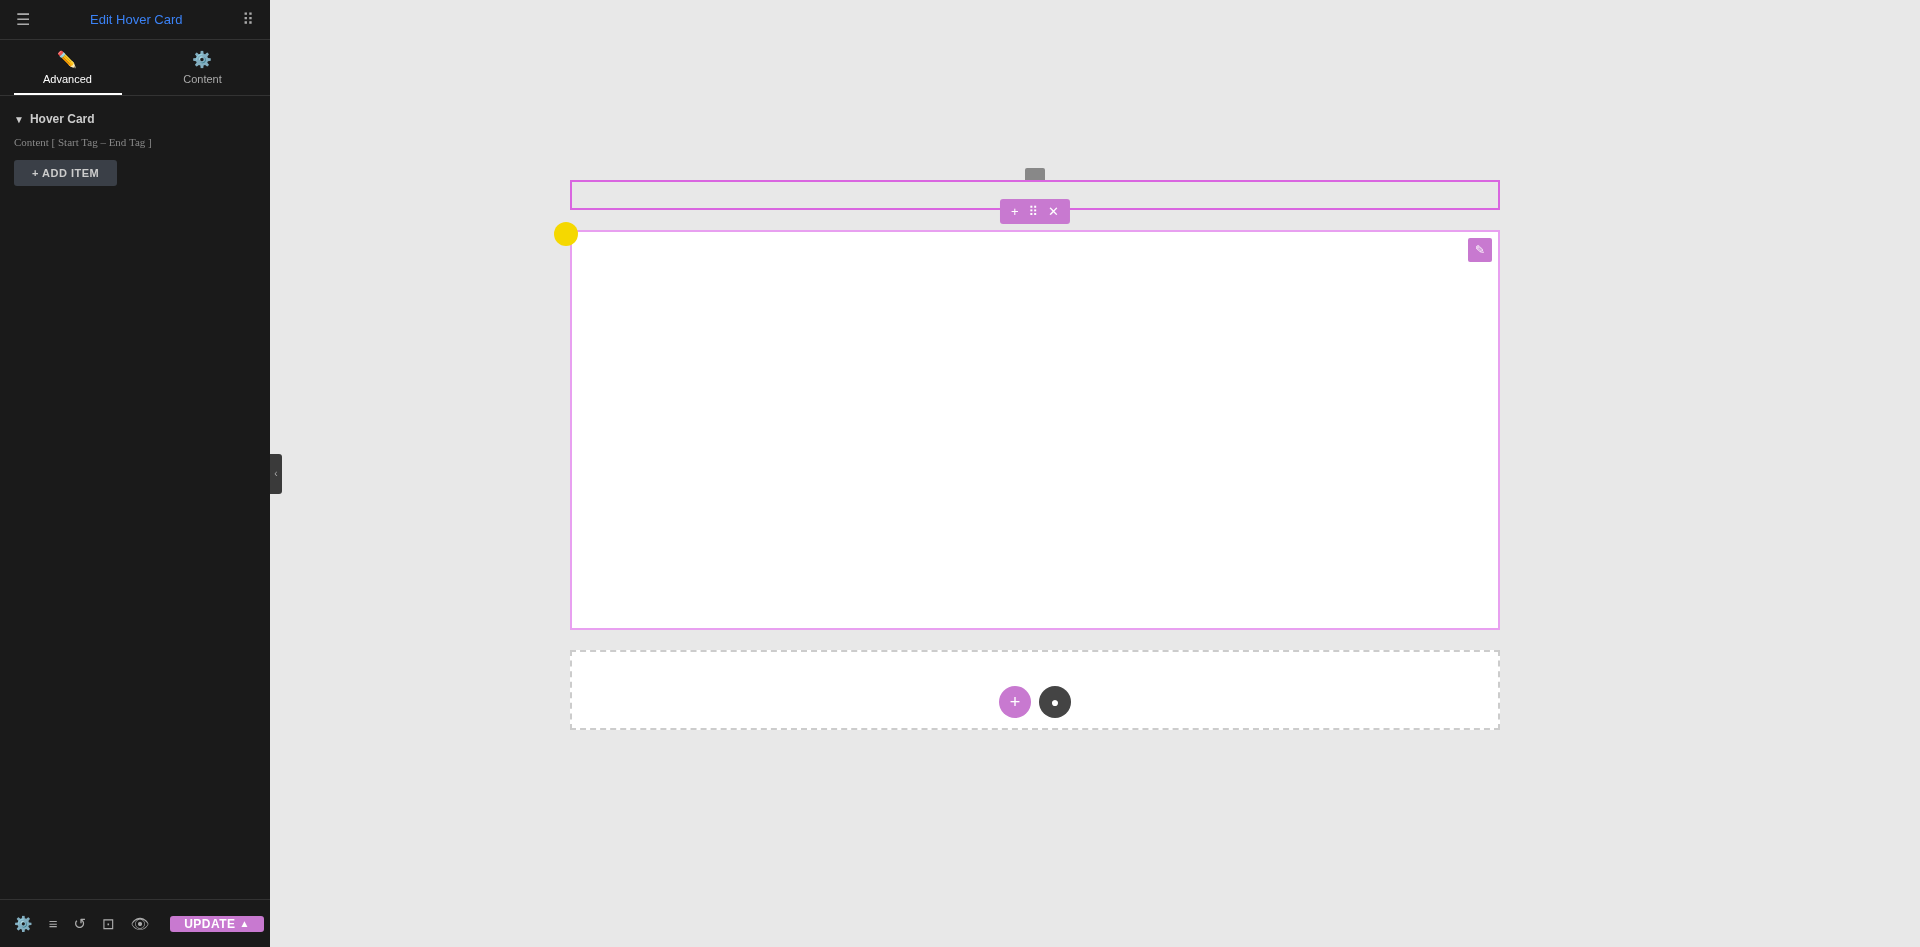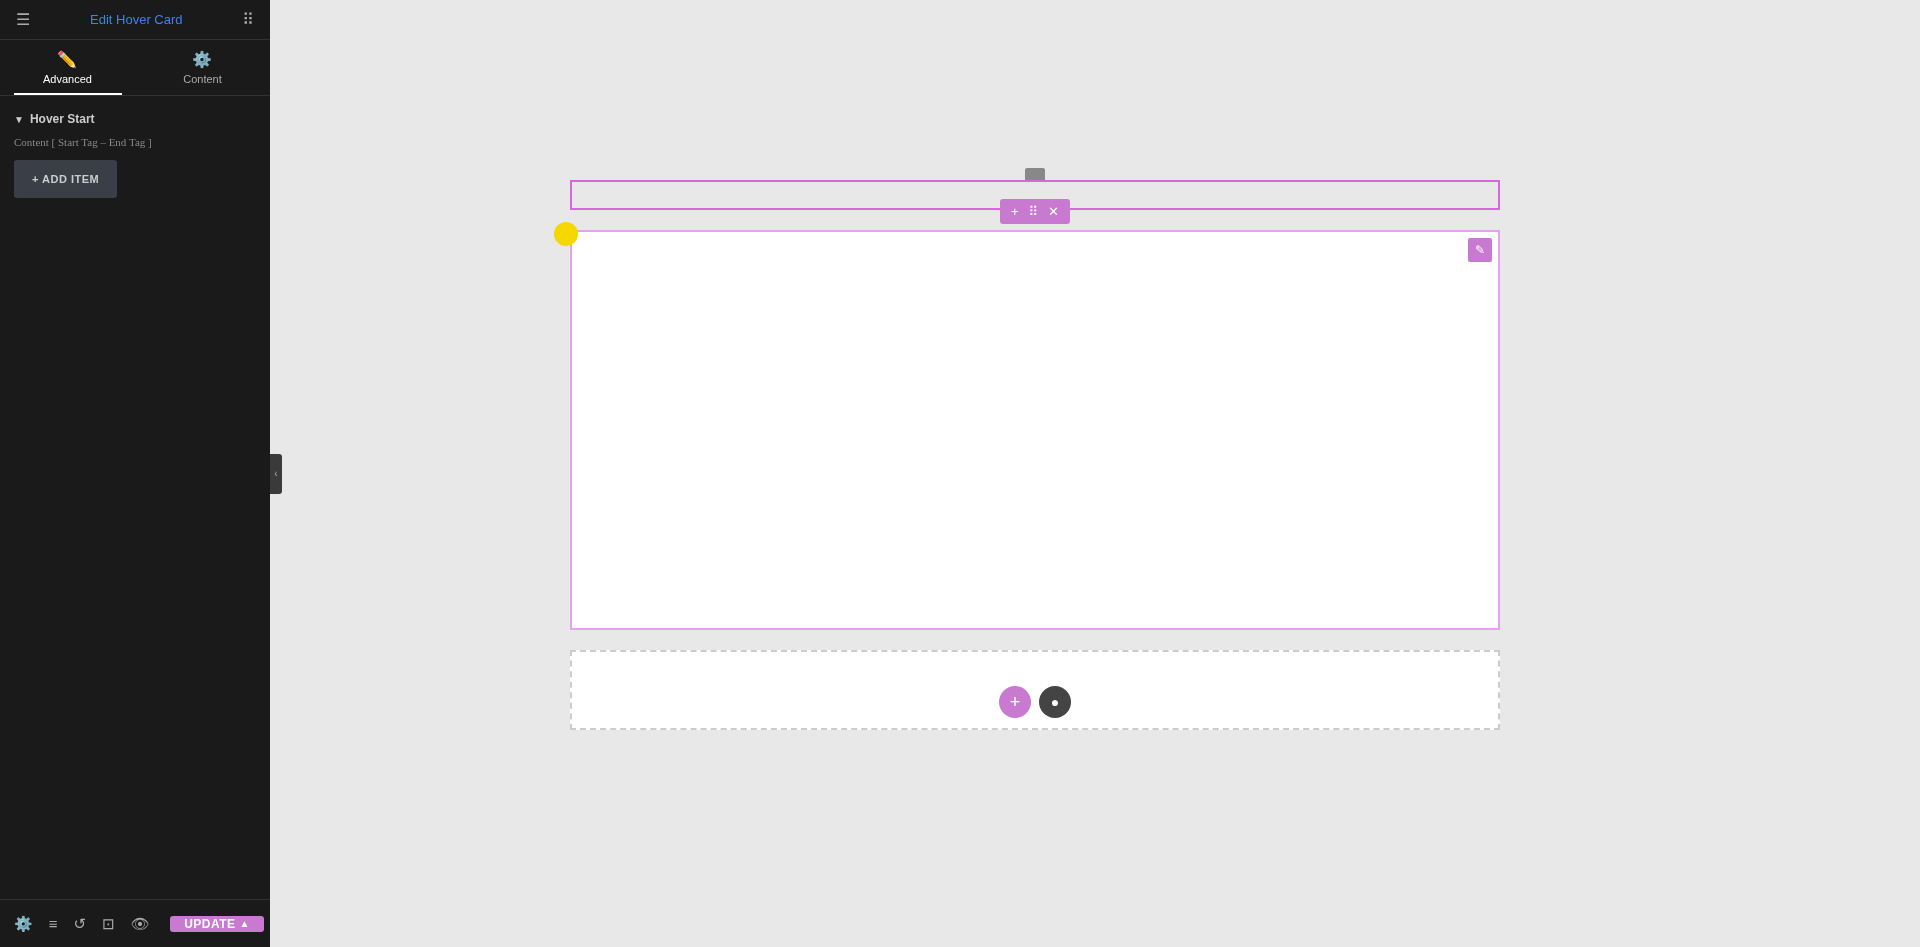--- a/index.html
+++ b/index.html
@@ -112,21 +112,21 @@
     }
 
     .add-item-btn {
       display: flex;
       align-items: center;
       justify-content: center;
       background: #3a3f47;
       color: #ccc;
       border: none;
       border-radius: 3px;
-      padding: 13px 18px;
+      padding: 7px 18px;
       font-size: 11px;
       cursor: pointer;
       margin: 4px 14px;
       gap: 5px;
       letter-spacing: 0.5px;
       font-weight: 600;
     }
 
     
     .sidebar-footer {
@@ -357,21 +357,21 @@
     </div>
     <div class="sidebar-tab">
       <span class="tab-icon">⚙️</span>
       <span>Content</span>
     </div>
   </div>
 
   <div class="sidebar-content">
     <div class="section-header">
       <span class="chevron">▼</span>
-      <span>Hover Start</span>
+      <span>Hover Card</span>
     </div>
     <div class="content-label">Content [ Start Tag – End Tag ]</div>
     <button class="add-item-btn">+ ADD ITEM</button>
   </div>
 
   <div class="sidebar-footer">
     <span class="footer-icon">⚙️</span>
     <span class="footer-icon">≡</span>
     <span class="footer-icon">↺</span>
     <span class="footer-icon">⊡</span>

